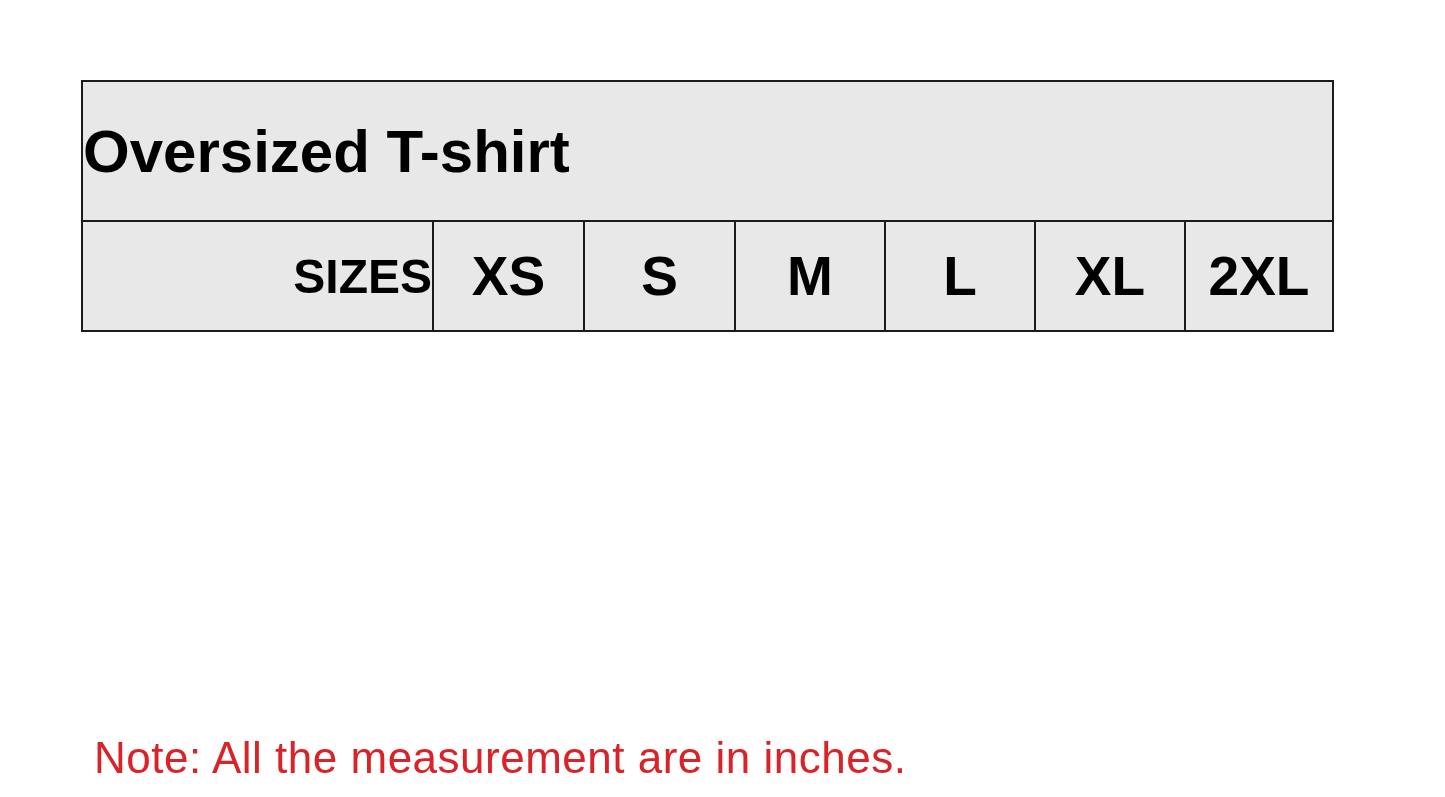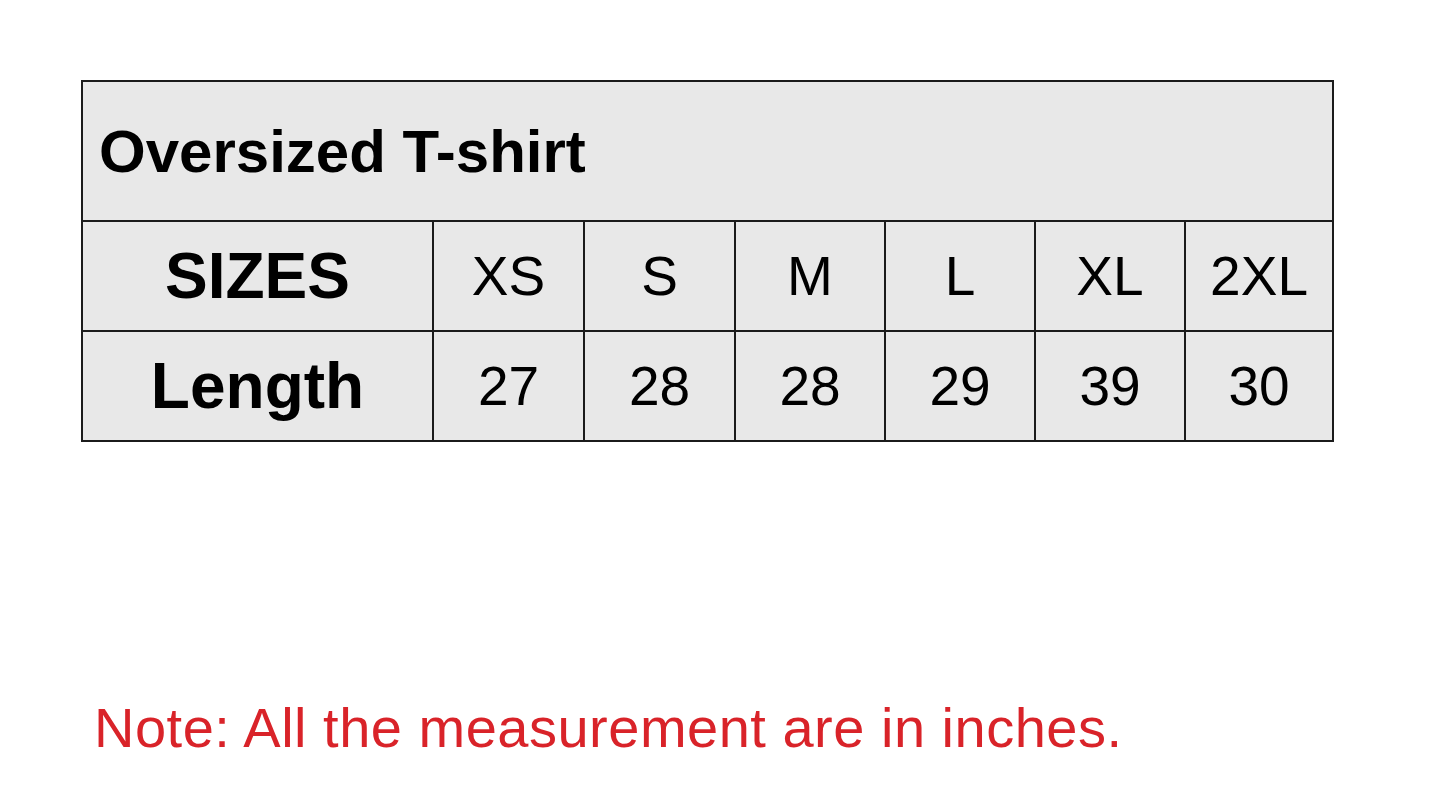--- a/index.html
+++ b/index.html
@@ -22,50 +22,50 @@
   table.size-table{
     position:absolute;
     left:81px;top:80px;
     width:1251px;
     border-collapse:collapse;
     table-layout:fixed;
   }
   table.size-table td{
     border:2px solid var(--border-col);
     background:var(--cell-bg);
-    padding:16px;
+    padding:0;
     vertical-align:middle;
     overflow:hidden;
     white-space:nowrap;
     margin-left:47px;
   }
   tr.title-row{height:140px;}
   tr.header-row, tr.data-row{height:110px;}
   td.title-cell{
     text-align:left;
     padding-left:57px;
     padding-top:20px;
     font-size:60px;
     font-weight:700;
   }
   td.label-cell{
-    text-align:center;
+    text-align:right;
     padding-left:63px;
-    font-size:64px;
+    font-size:48px;
     font-weight:700;
   }
   td.value-cell{
     text-align:center;
     font-size:55px;
-    font-weight:400;
+    font-weight:700;
   }
   .note{
     position:absolute;
-    left:94px;top:694px;
-    font-size:56px;
+    left:94px;top:732px;
+    font-size:44px;
     letter-spacing:0.5px;
     line-height:1.2;
     color:var(--note-col);
     white-space:nowrap;
   }
 </style>
 </head>
 <body>
 
 <table class="size-table">
@@ -84,25 +84,16 @@
     </tr>
     <tr class="header-row">
       <td class="label-cell">SIZES</td>
       <td class="value-cell">XS</td>
       <td class="value-cell">S</td>
       <td class="value-cell">M</td>
       <td class="value-cell">L</td>
       <td class="value-cell">XL</td>
       <td class="value-cell">2XL</td>
     </tr>
-    <tr class="data-row">
-      <td class="label-cell">Length</td>
-      <td class="value-cell">27</td>
-      <td class="value-cell">28</td>
-      <td class="value-cell">28</td>
-      <td class="value-cell">29</td>
-      <td class="value-cell">39</td>
-      <td class="value-cell">30</td>
-    </tr>
   </tbody>
 </table>
 
 <div class="note">Note: All the measurement are in inches.</div>
 
 </body></html>

